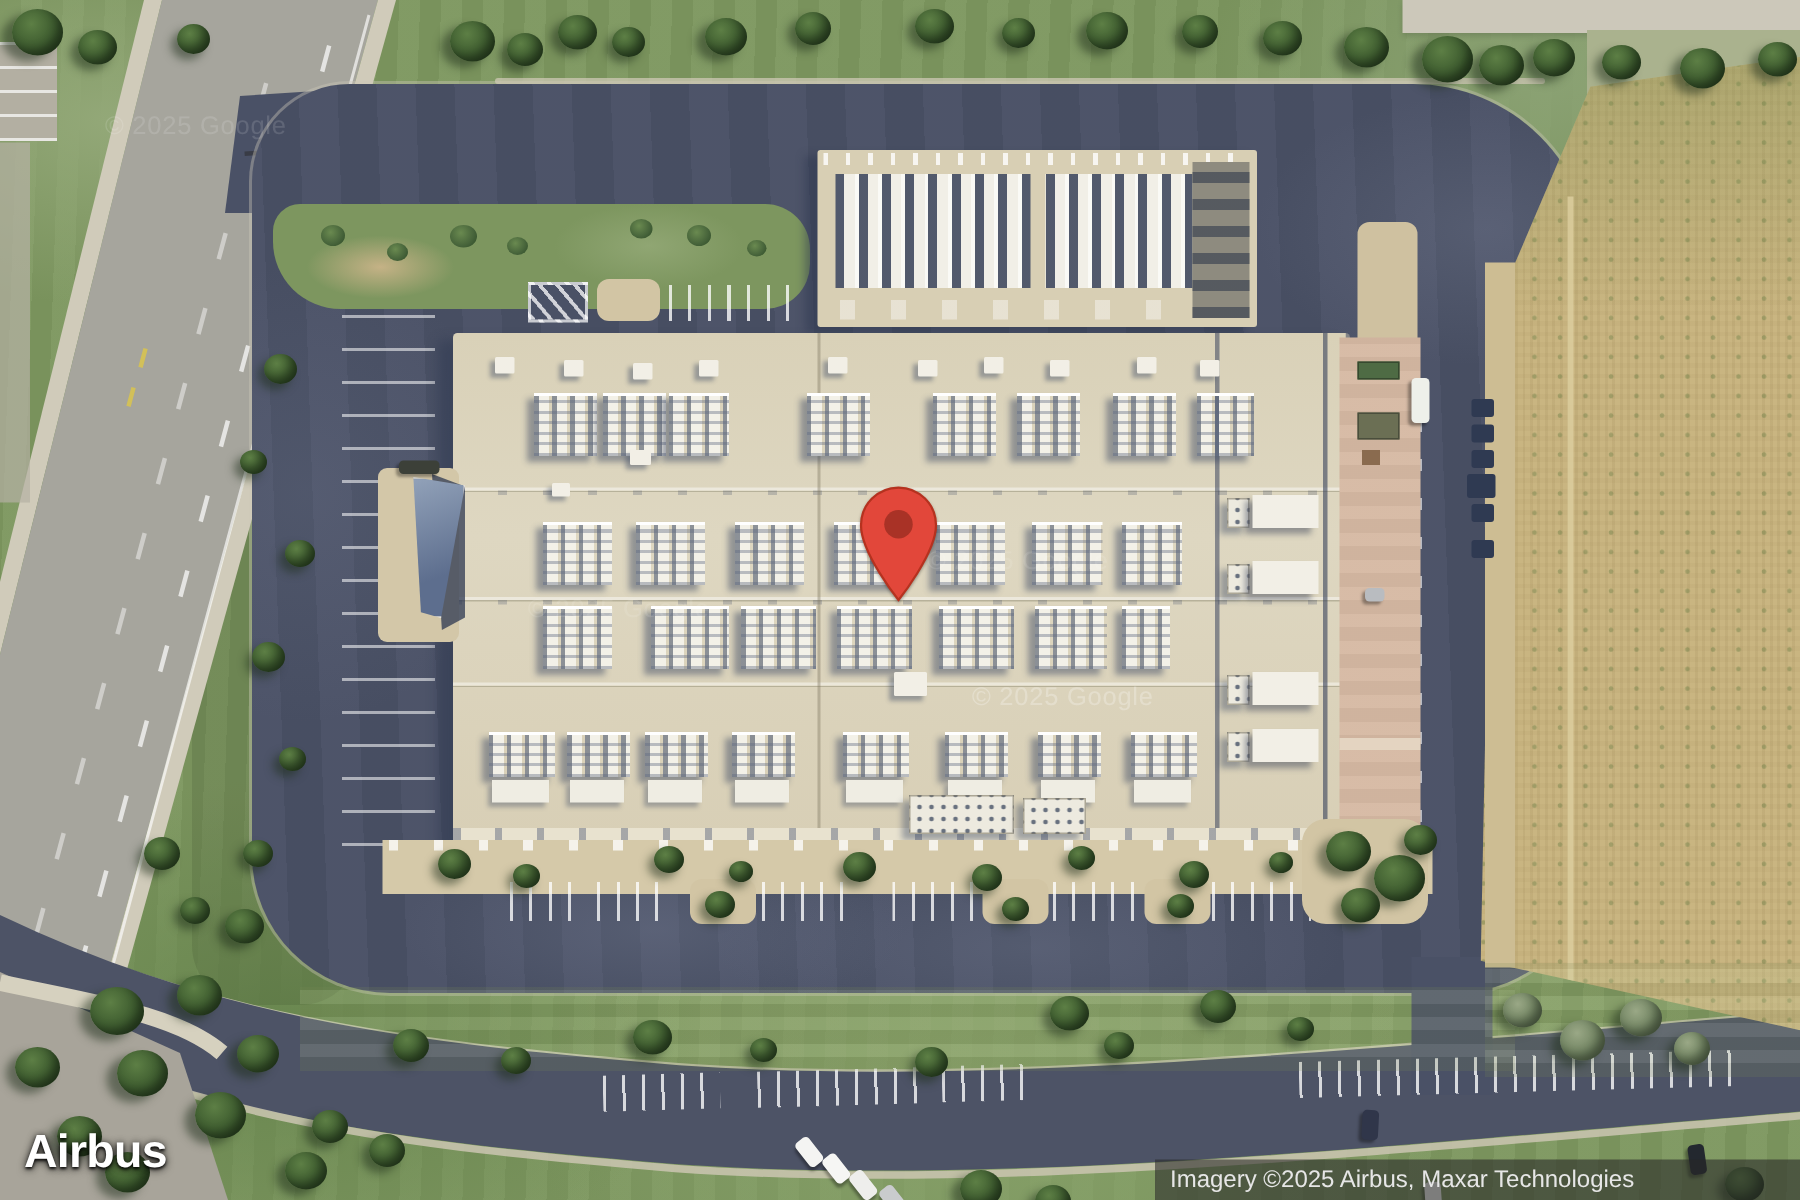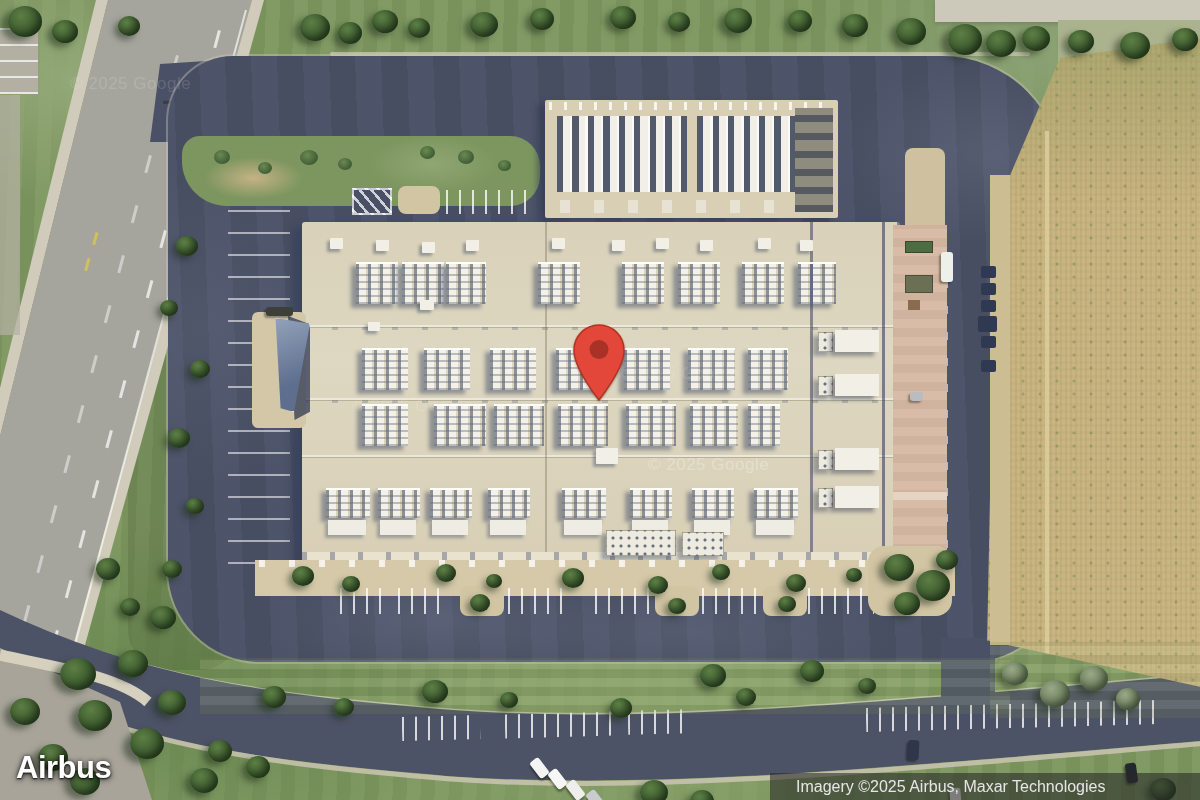--- a/index.html
+++ b/index.html
@@ -127,21 +127,21 @@
   
   .car{border-radius:3px;box-shadow:-2px 2px 2px rgba(0,0,0,.35);}
   .bin{background:#2f3a52;border-radius:2px;}
 
   
   .watermark{color:#ffffff;font-size:17px;letter-spacing:.5px;white-space:nowrap;}
   .google-logo{left:16px;top:750px;color:#ffffff;font-size:31px;font-weight:600;
     letter-spacing:-.5px;
     text-shadow:0 1px 2px rgba(0,0,0,.85),0 0 5px rgba(0,0,0,.55),0 2px 6px rgba(0,0,0,.5);}
   .attribution{left:770px;top:773px;width:430px;height:27px;background:rgba(40,40,40,.58);
-    color:#e6e6e6;font-size:16px;line-height:27px;padding-left:26px;white-space:nowrap;}
+    color:#e6e6e6;font-size:16px;line-height:27px;padding-left:10px;white-space:nowrap;}
   #terrain-svg{left:0;top:0;}
   #pin{filter:drop-shadow(0 1px 1px rgba(0,0,0,.35));}
 </style>
 </head>
 <body>
 
 <div id="map">
 
   <div class="grass-base"></div>
   <div class="grass-dark" style="left:128px;top:150px;width:112px;height:520px;"></div>

